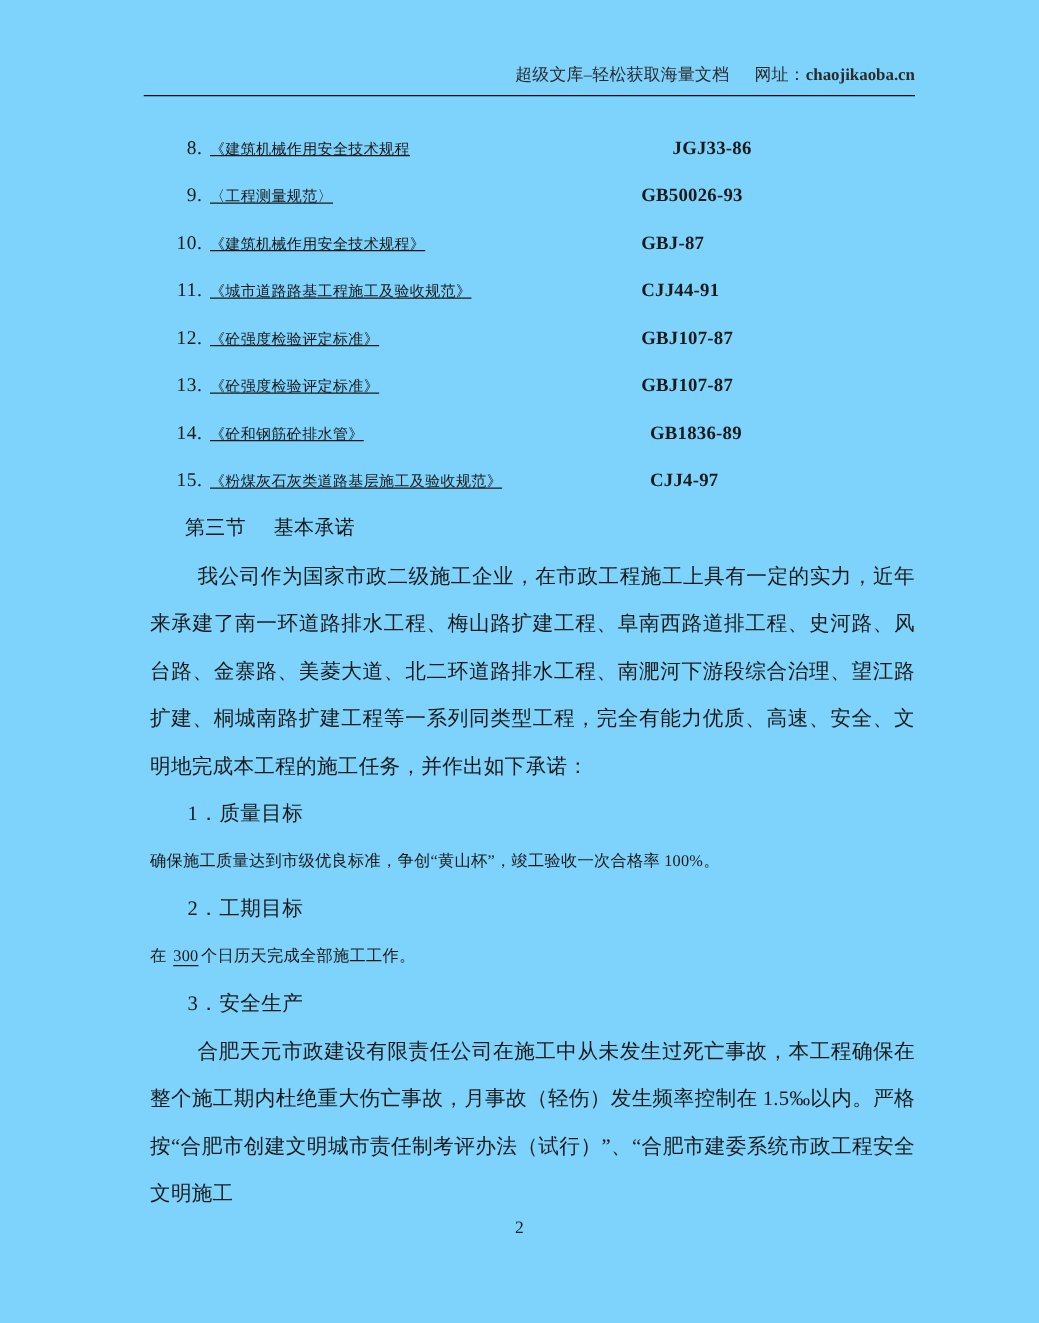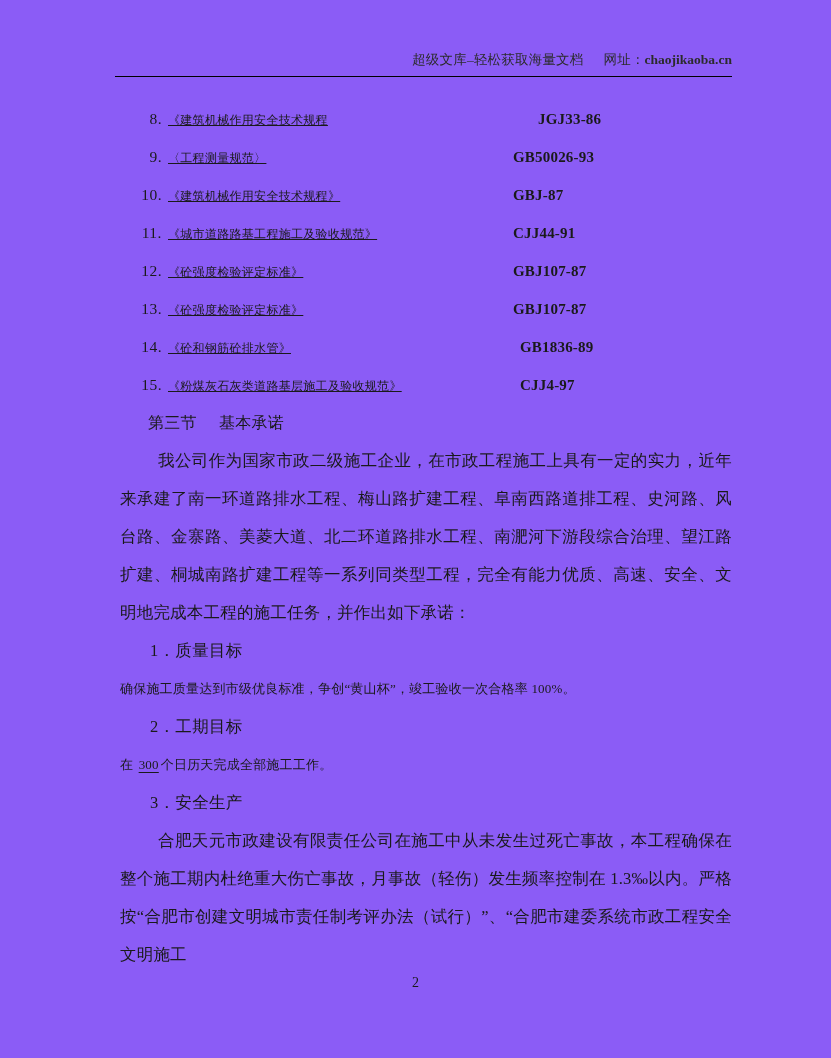--- a/index.html
+++ b/index.html
@@ -9,21 +9,21 @@
     background: #ffffff;
   }
   body {
     font-family: "Liberation Serif", "DejaVu Serif", serif;
     color: #1a1a1a;
   }
   .page {
     position: relative;
     width: 831px;
     height: 1058px;
-    background: #8b5cf6;
+    background: #7dd3fc;
     overflow: hidden;
     box-sizing: border-box;
   }
 
   
   .header-area {
     position: absolute;
     left: 115px;
     top: 50px;
     width: 617px;
@@ -193,20 +193,20 @@
     </div>
 
     <p class="body-para indent">我公司作为国家市政二级施工企业，在市政工程施工上具有一定的实力，近年来承建了南一环道路排水工程、梅山路扩建工程、阜南西路道排工程、史河路、风台路、金寨路、美菱大道、北二环道路排水工程、南淝河下游段综合治理、望江路扩建、桐城南路扩建工程等一系列同类型工程，完全有能力优质、高速、安全、文明地完成本工程的施工任务，并作出如下承诺：</p>
 
     <div id="commitments">
         <div class="num-item"><span class="ni-num">1．</span><span>质量目标</span></div>
         <div class="plain-line">确保施工质量达到市级优良标准，争创“黄山杯”，竣工验收一次合格率 100%。</div>
         <div class="num-item"><span class="ni-num">2．</span><span>工期目标</span></div>
         <div class="plain-line"><span>在</span> <span class="filled-blank">300</span><span>个日历天完成全部施工工作。</span></div>
         <div class="num-item"><span class="ni-num">3．</span><span>安全生产</span></div>
-        <p class="body-para indent">合肥天元市政建设有限责任公司在施工中从未发生过死亡事故，本工程确保在整个施工期内杜绝重大伤亡事故，月事故（轻伤）发生频率控制在 1.3‰以内。严格按“合肥市创建文明城市责任制考评办法（试行）”、“合肥市建委系统市政工程安全文明施工</p>
+        <p class="body-para indent">合肥天元市政建设有限责任公司在施工中从未发生过死亡事故，本工程确保在整个施工期内杜绝重大伤亡事故，月事故（轻伤）发生频率控制在 1.5‰以内。严格按“合肥市创建文明城市责任制考评办法（试行）”、“合肥市建委系统市政工程安全文明施工</p>
       </div>
 
   </div>
 
   <div class="page-number">2</div>
 
 </div>
 
 </body></html>

